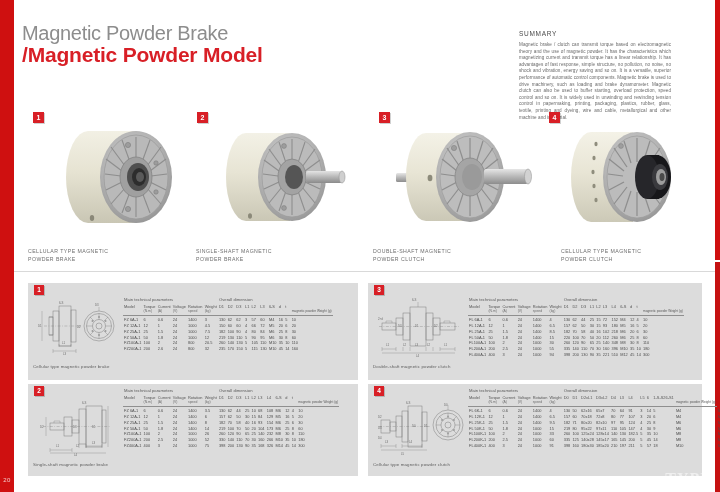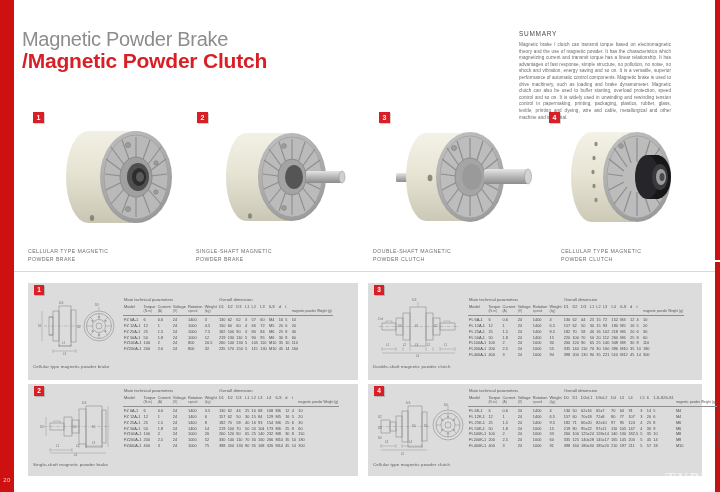--- a/index.html
+++ b/index.html
@@ -24,21 +24,21 @@
   }
   
   .right-edge {
     position:absolute; right:0; top:0; width:5px; height:260px; background:#cf1010;
   }
   .right-edge2 {
     position:absolute; right:0; top:262px; width:5px; height:230px; background:#c51212;
   }
 
   
-  .title-wrap { position:absolute; left:22px; top:28px; }
+  .title-wrap { position:absolute; left:22px; top:22px; }
   .title-1 {
     font-size:20px; color:#8d8d8d; font-weight:400;
     letter-spacing:-.3px; line-height:23px;
     font-family:"Liberation Sans", sans-serif;
   }
   .title-2 {
     font-size:21px; color:#d81f26; font-weight:bold;
     letter-spacing:-.2px; line-height:24px; margin-top:-2px;
   }
 
@@ -127,21 +127,21 @@
 
 <div class="page">
 
   <div class="spine"></div>
   <div class="page-num">20</div>
   <div class="right-edge"></div>
   <div class="right-edge2"></div>
 
   <div class="title-wrap">
     <div class="title-1">Magnetic Powder Brake</div>
-    <div class="title-2">/Magnetic Powder Clutch</div>
+    <div class="title-2">/Magnetic Powder Model</div>
   </div>
 
   <div class="summary">
     <h3>SUMMARY</h3>
     <p>Magnetic brake / clutch can transmit torque based on electromagnetic theory and the use of magnetic powder. It has the characteristics which magnetizing current and transmit torque has a linear relationship. It has advantages of fast response, simple structure, no pollution, no noise, no shock and vibration, energy saving and so on. It is a versatile, superior performance of automatic control components. Magnetic brake is used to drive machinery, such as loading and brake dynamometer. Magnetic clutch can also be used to buffer starting, overload protection, speed control and so on. It is widely used in unwinding and rewinding tension control in papermaking, printing, packaging, plastics, rubber, glass, textile, printing and dyeing, wire and cable, metallurgical and other machine and industrial.</p>
   </div>
 
   <div class="badge" style="left:33px; top:112px;">1</div>
   <div class="photo" style="left:52px; top:118px;">
     <svg width="150" height="118" viewBox="0 0 150 118">

